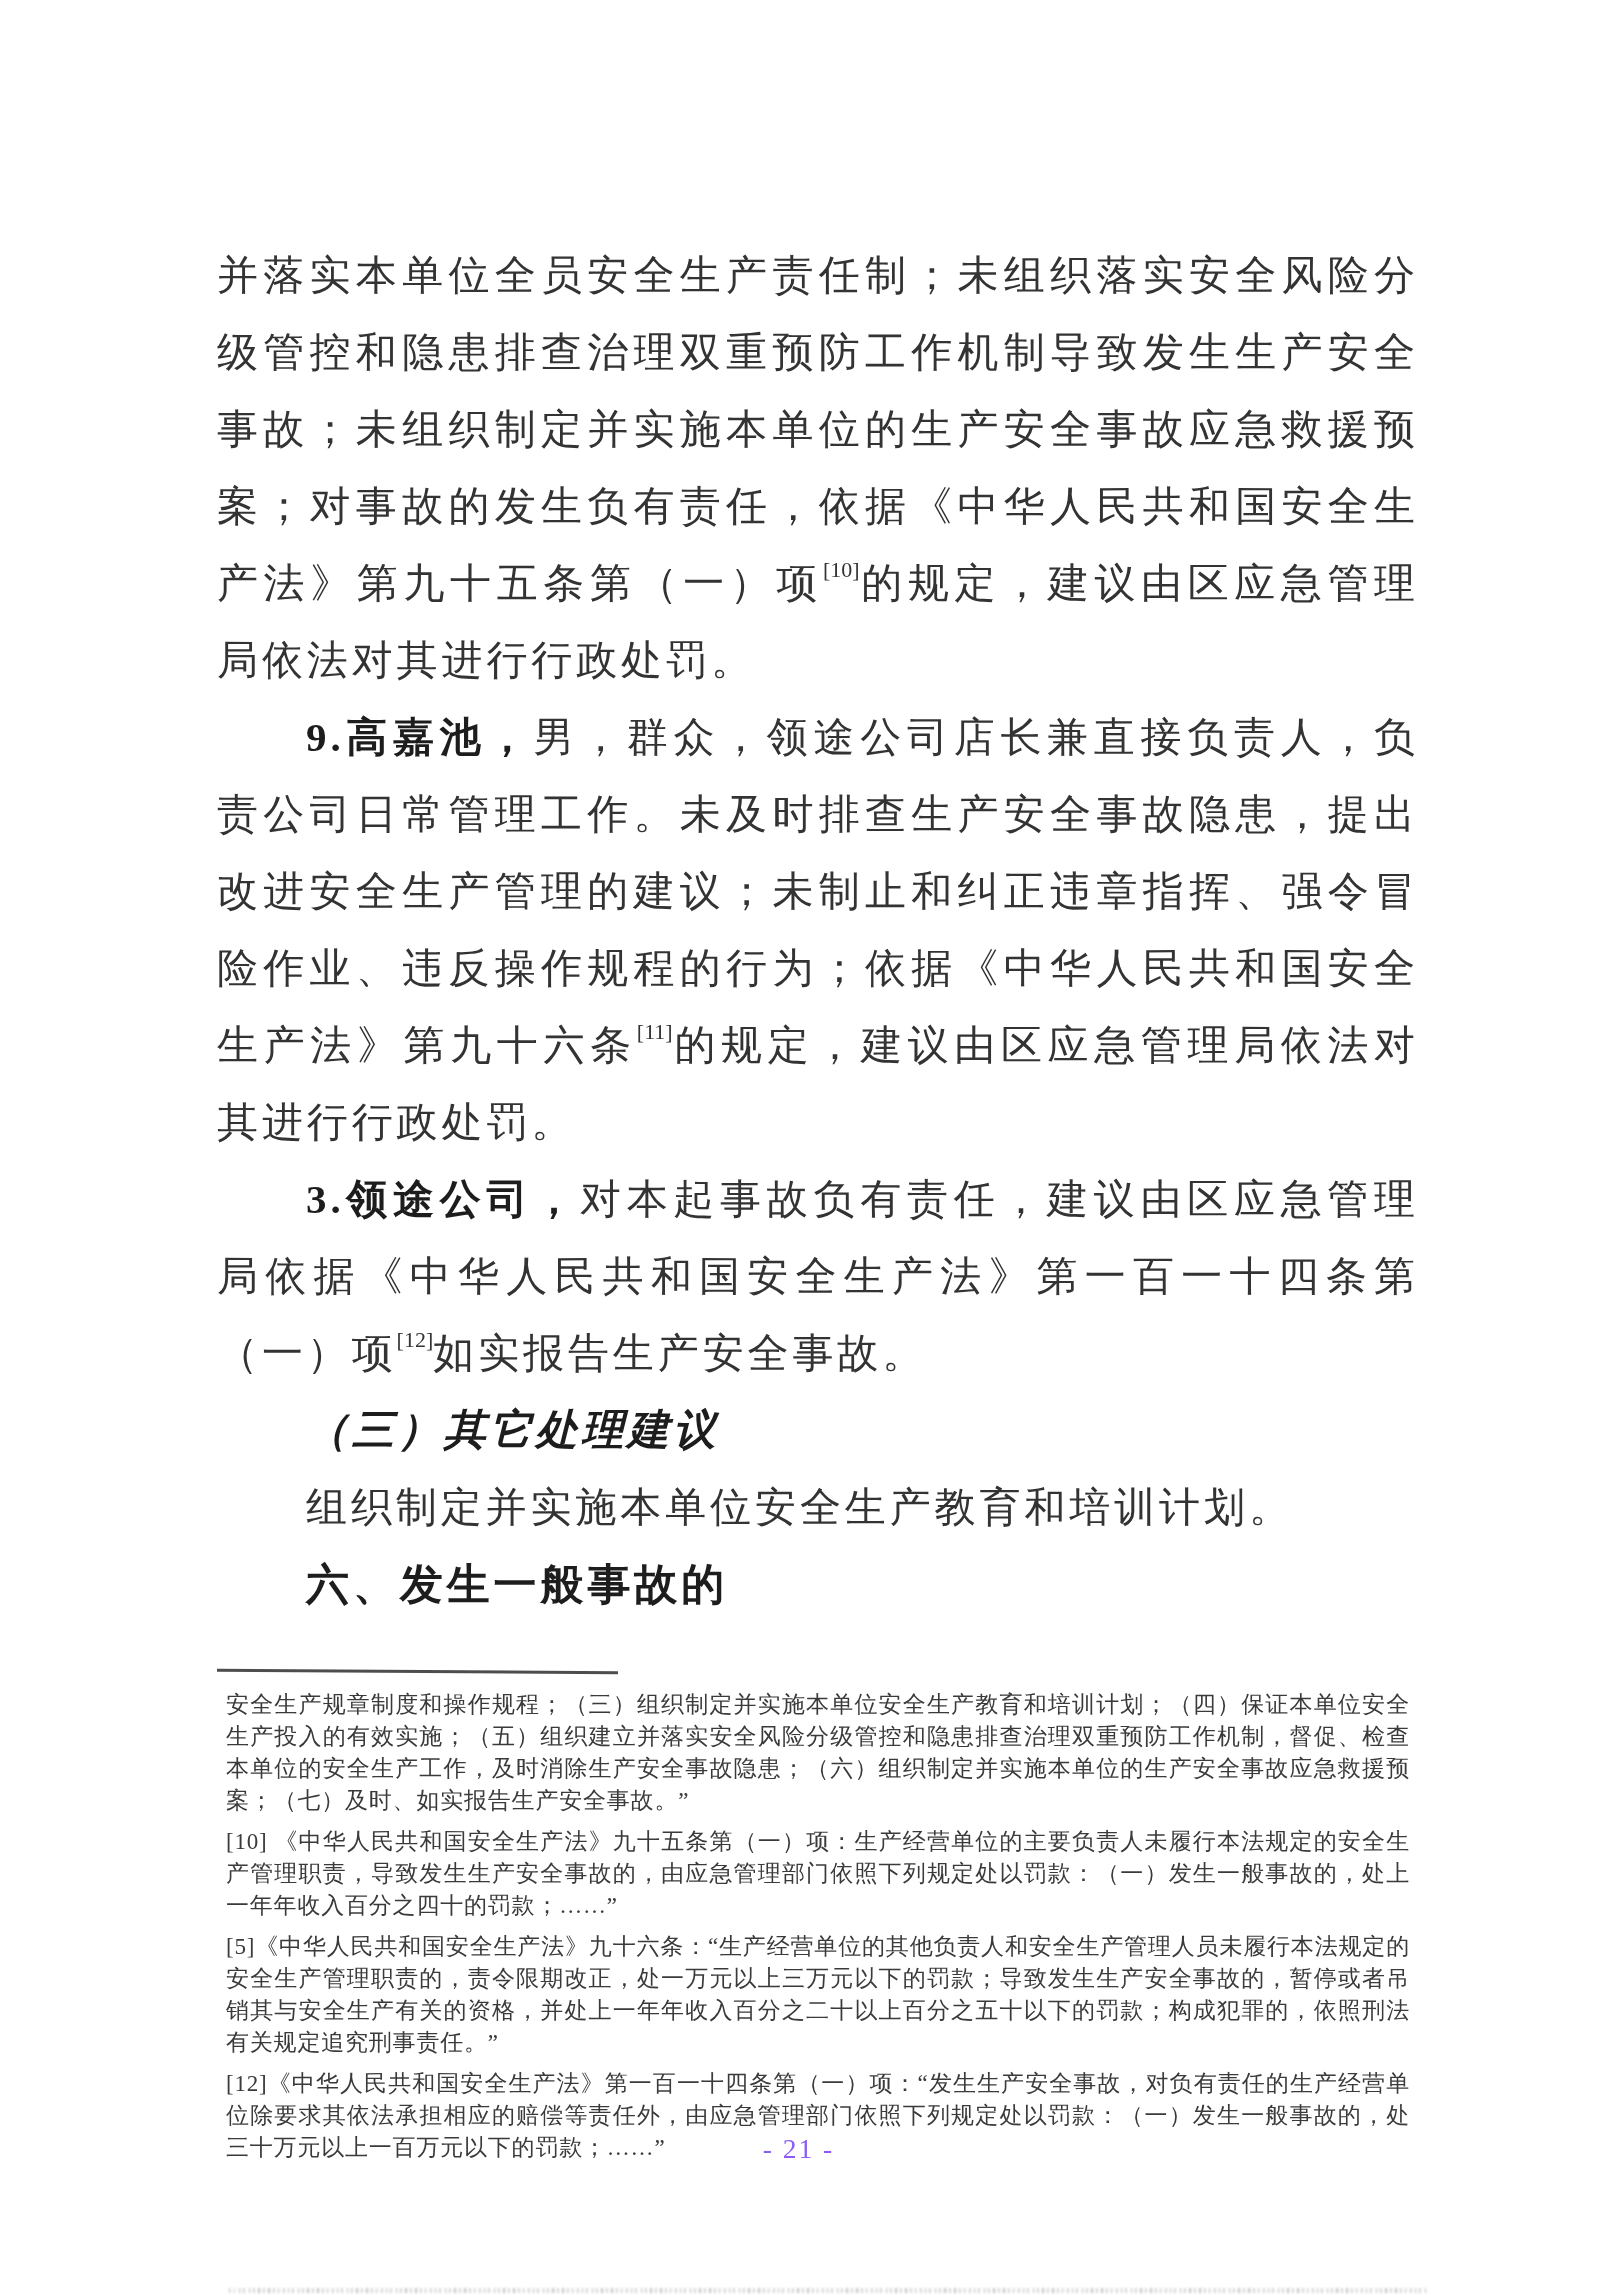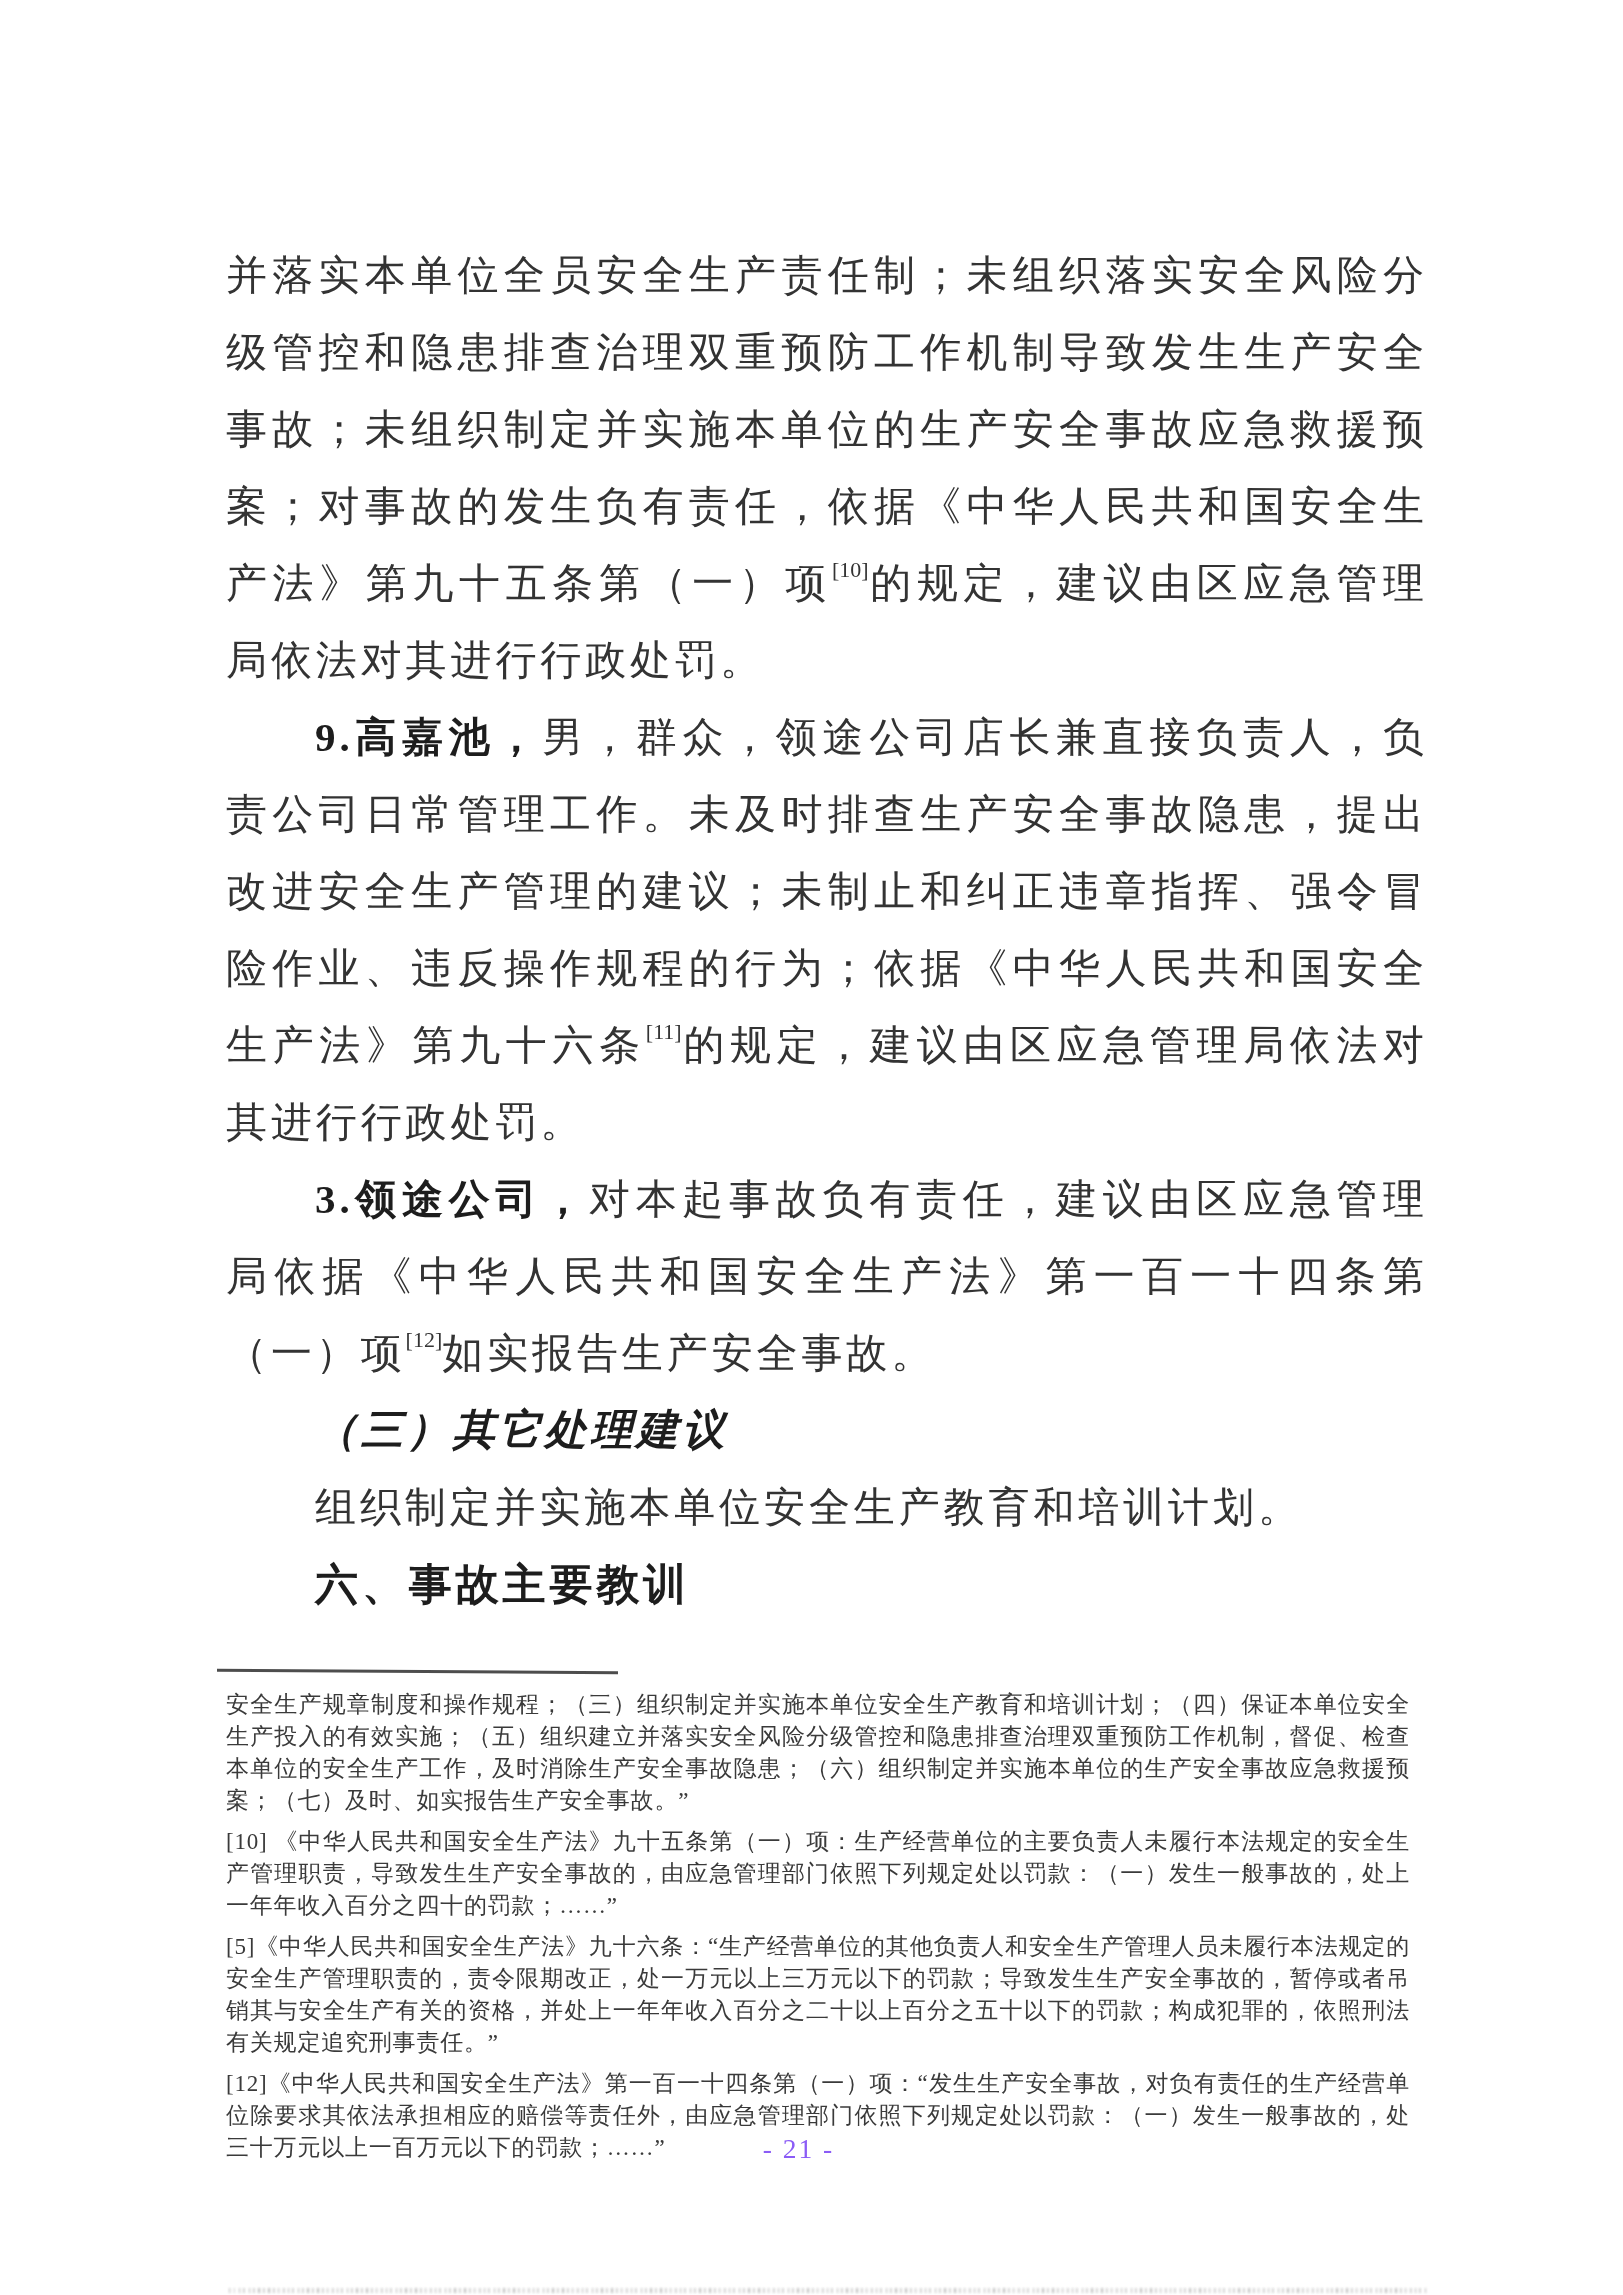--- a/index.html
+++ b/index.html
@@ -12,21 +12,21 @@
     width: 1623px;
     height: 2295px;
     background: #ffffff;
     overflow: hidden;
     font-family: "Liberation Serif", serif;
     color: #2f2f2f;
   }
   
   .body-text {
     position: absolute;
-    left: 226px;
+    left: 217px;
     top: 237px;
     width: 1202px;
   }
   .body-text p.para {
     margin: 0;
     font-size: 41px;
     line-height: 77px;
     letter-spacing: 3.9px;
     text-align: justify;
     text-justify: inter-character;
@@ -113,21 +113,21 @@
 <body>
 
 <div class="page">
 
   <div class="body-text">
       <p class="para"><span>并落实本单位全员安全生产责任制；未组织落实安全风险分级管控和隐患排查治理双重预防工作机制导致发生生产安全事故；未组织制定并实施本单位的生产安全事故应急救援预案；对事故的发生负有责任，依据《中华人民共和国安全生产法》第九十五条第（一）项</span><span class="sup">[10]</span><span>的规定，建议由区应急管理局依法对其进行行政处罚。</span></p>
       <p class="para indent"><span class="b">9.高嘉池，</span><span>男，群众，领途公司店长兼直接负责人，负责公司日常管理工作。未及时排查生产安全事故隐患，提出改进安全生产管理的建议；未制止和纠正违章指挥、强令冒险作业、违反操作规程的行为；依据《中华人民共和国安全生产法》第九十六条</span><span class="sup">[11]</span><span>的规定，建议由区应急管理局依法对其进行行政处罚。</span></p>
       <p class="para indent"><span class="b">3.领途公司，</span><span>对本起事故负有责任，建议由区应急管理局依据《中华人民共和国安全生产法》第一百一十四条第（一）项</span><span class="sup">[12]</span><span>如实报告生产安全事故。</span></p>
       <p class="para indent head-sub"><span class="b">（三）其它处理建议</span></p>
       <p class="para indent"><span>组织制定并实施本单位安全生产教育和培训计划。</span></p>
-      <p class="para indent head-main"><span class="b">六、事故主要教训</span></p>
+      <p class="para indent head-main"><span class="b">六、发生一般事故的</span></p>
     </div>
 
   <div class="footnote-rule"></div>
 
   <div class="footnotes">
       <p class="fn">安全生产规章制度和操作规程；（三）组织制定并实施本单位安全生产教育和培训计划；（四）保证本单位安全生产投入的有效实施；（五）组织建立并落实安全风险分级管控和隐患排查治理双重预防工作机制，督促、检查本单位的安全生产工作，及时消除生产安全事故隐患；（六）组织制定并实施本单位的生产安全事故应急救援预案；（七）及时、如实报告生产安全事故。”</p>
       <p class="fn">[10] 《中华人民共和国安全生产法》九十五条第（一）项：生产经营单位的主要负责人未履行本法规定的安全生产管理职责，导致发生生产安全事故的，由应急管理部门依照下列规定处以罚款：（一）发生一般事故的，处上一年年收入百分之四十的罚款；……”</p>
       <p class="fn">[5]《中华人民共和国安全生产法》九十六条：“生产经营单位的其他负责人和安全生产管理人员未履行本法规定的安全生产管理职责的，责令限期改正，处一万元以上三万元以下的罚款；导致发生生产安全事故的，暂停或者吊销其与安全生产有关的资格，并处上一年年收入百分之二十以上百分之五十以下的罚款；构成犯罪的，依照刑法有关规定追究刑事责任。”</p>
       <p class="fn">[12]《中华人民共和国安全生产法》第一百一十四条第（一）项：“发生生产安全事故，对负有责任的生产经营单位除要求其依法承担相应的赔偿等责任外，由应急管理部门依照下列规定处以罚款：（一）发生一般事故的，处三十万元以上一百万元以下的罚款；……”</p>
     </div>

